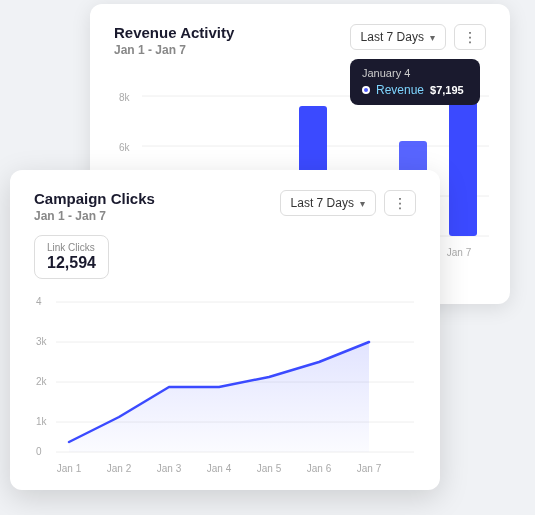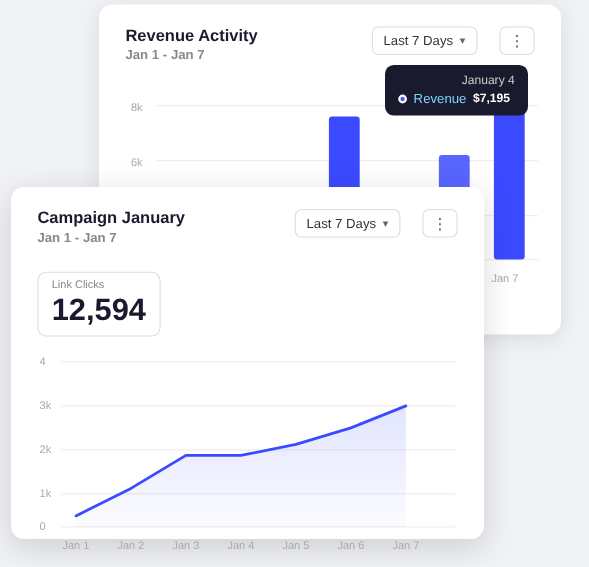--- a/index.html
+++ b/index.html
@@ -56,21 +56,21 @@
     .card-subtitle {
       font-size: 12px;
       color: #888;
       margin-top: 2px;
       font-weight: bold;
     }
 
     .card-controls {
       display: flex;
       align-items: center;
-      gap: 20px;
+      gap: 8px;
     }
 
     .dropdown-btn {
       display: flex;
       align-items: center;
       gap: 6px;
       border: 1px solid #ddd;
       border-radius: 6px;
       padding: 5px 10px;
       font-size: 12px;
@@ -106,21 +106,20 @@
       padding: 8px 12px;
       font-size: 12px;
       z-index: 10;
       min-width: 130px;
     }
 
     .tooltip-title {
       font-size: 11px;
       color: #ccc;
       margin-bottom: 4px;
-      text-align: right;
     }
 
     .tooltip-row {
       display: flex;
       align-items: center;
       gap: 6px;
     }
 
     .tooltip-dot {
       width: 8px;
@@ -139,31 +138,31 @@
       font-weight: 700;
       font-size: 11px;
     }
 
     
     .metric-box {
       display: inline-block;
       border: 1px solid #ddd;
       border-radius: 8px;
       padding: 6px 12px;
-      margin-top: 20px;
+      margin-top: 8px;
       margin-bottom: 8px;
     }
 
     .metric-label {
       font-size: 10px;
       color: #888;
     }
 
     .metric-value {
-      font-size: 28px;
+      font-size: 16px;
       font-weight: 700;
       color: #1a1a2e;
       line-height: 1.2;
     }
 
     
     .chart-area {
       width: 100%;
       position: relative;
       text-align: center;
@@ -221,21 +220,21 @@
 
       <text x="285" y="195" font-size="10" fill="#aaa" text-anchor="middle">Jan 6</text>
       <text x="345" y="195" font-size="10" fill="#aaa" text-anchor="middle">Jan 7</text>
     </svg>
   </div>
 </div>
 
 <div class="card-front">
   <div class="card-header">
     <div>
-      <div class="card-title">Campaign January</div>
+      <div class="card-title">Campaign Clicks</div>
       <div class="card-subtitle">Jan 1 - Jan 7</div>
     </div>
     <div class="card-controls">
       <button class="dropdown-btn">
         <span>Last 7 Days</span>
         <span class="chevron">▾</span>
       </button>
       <button class="more-btn">⋮</button>
     </div>
   </div>

